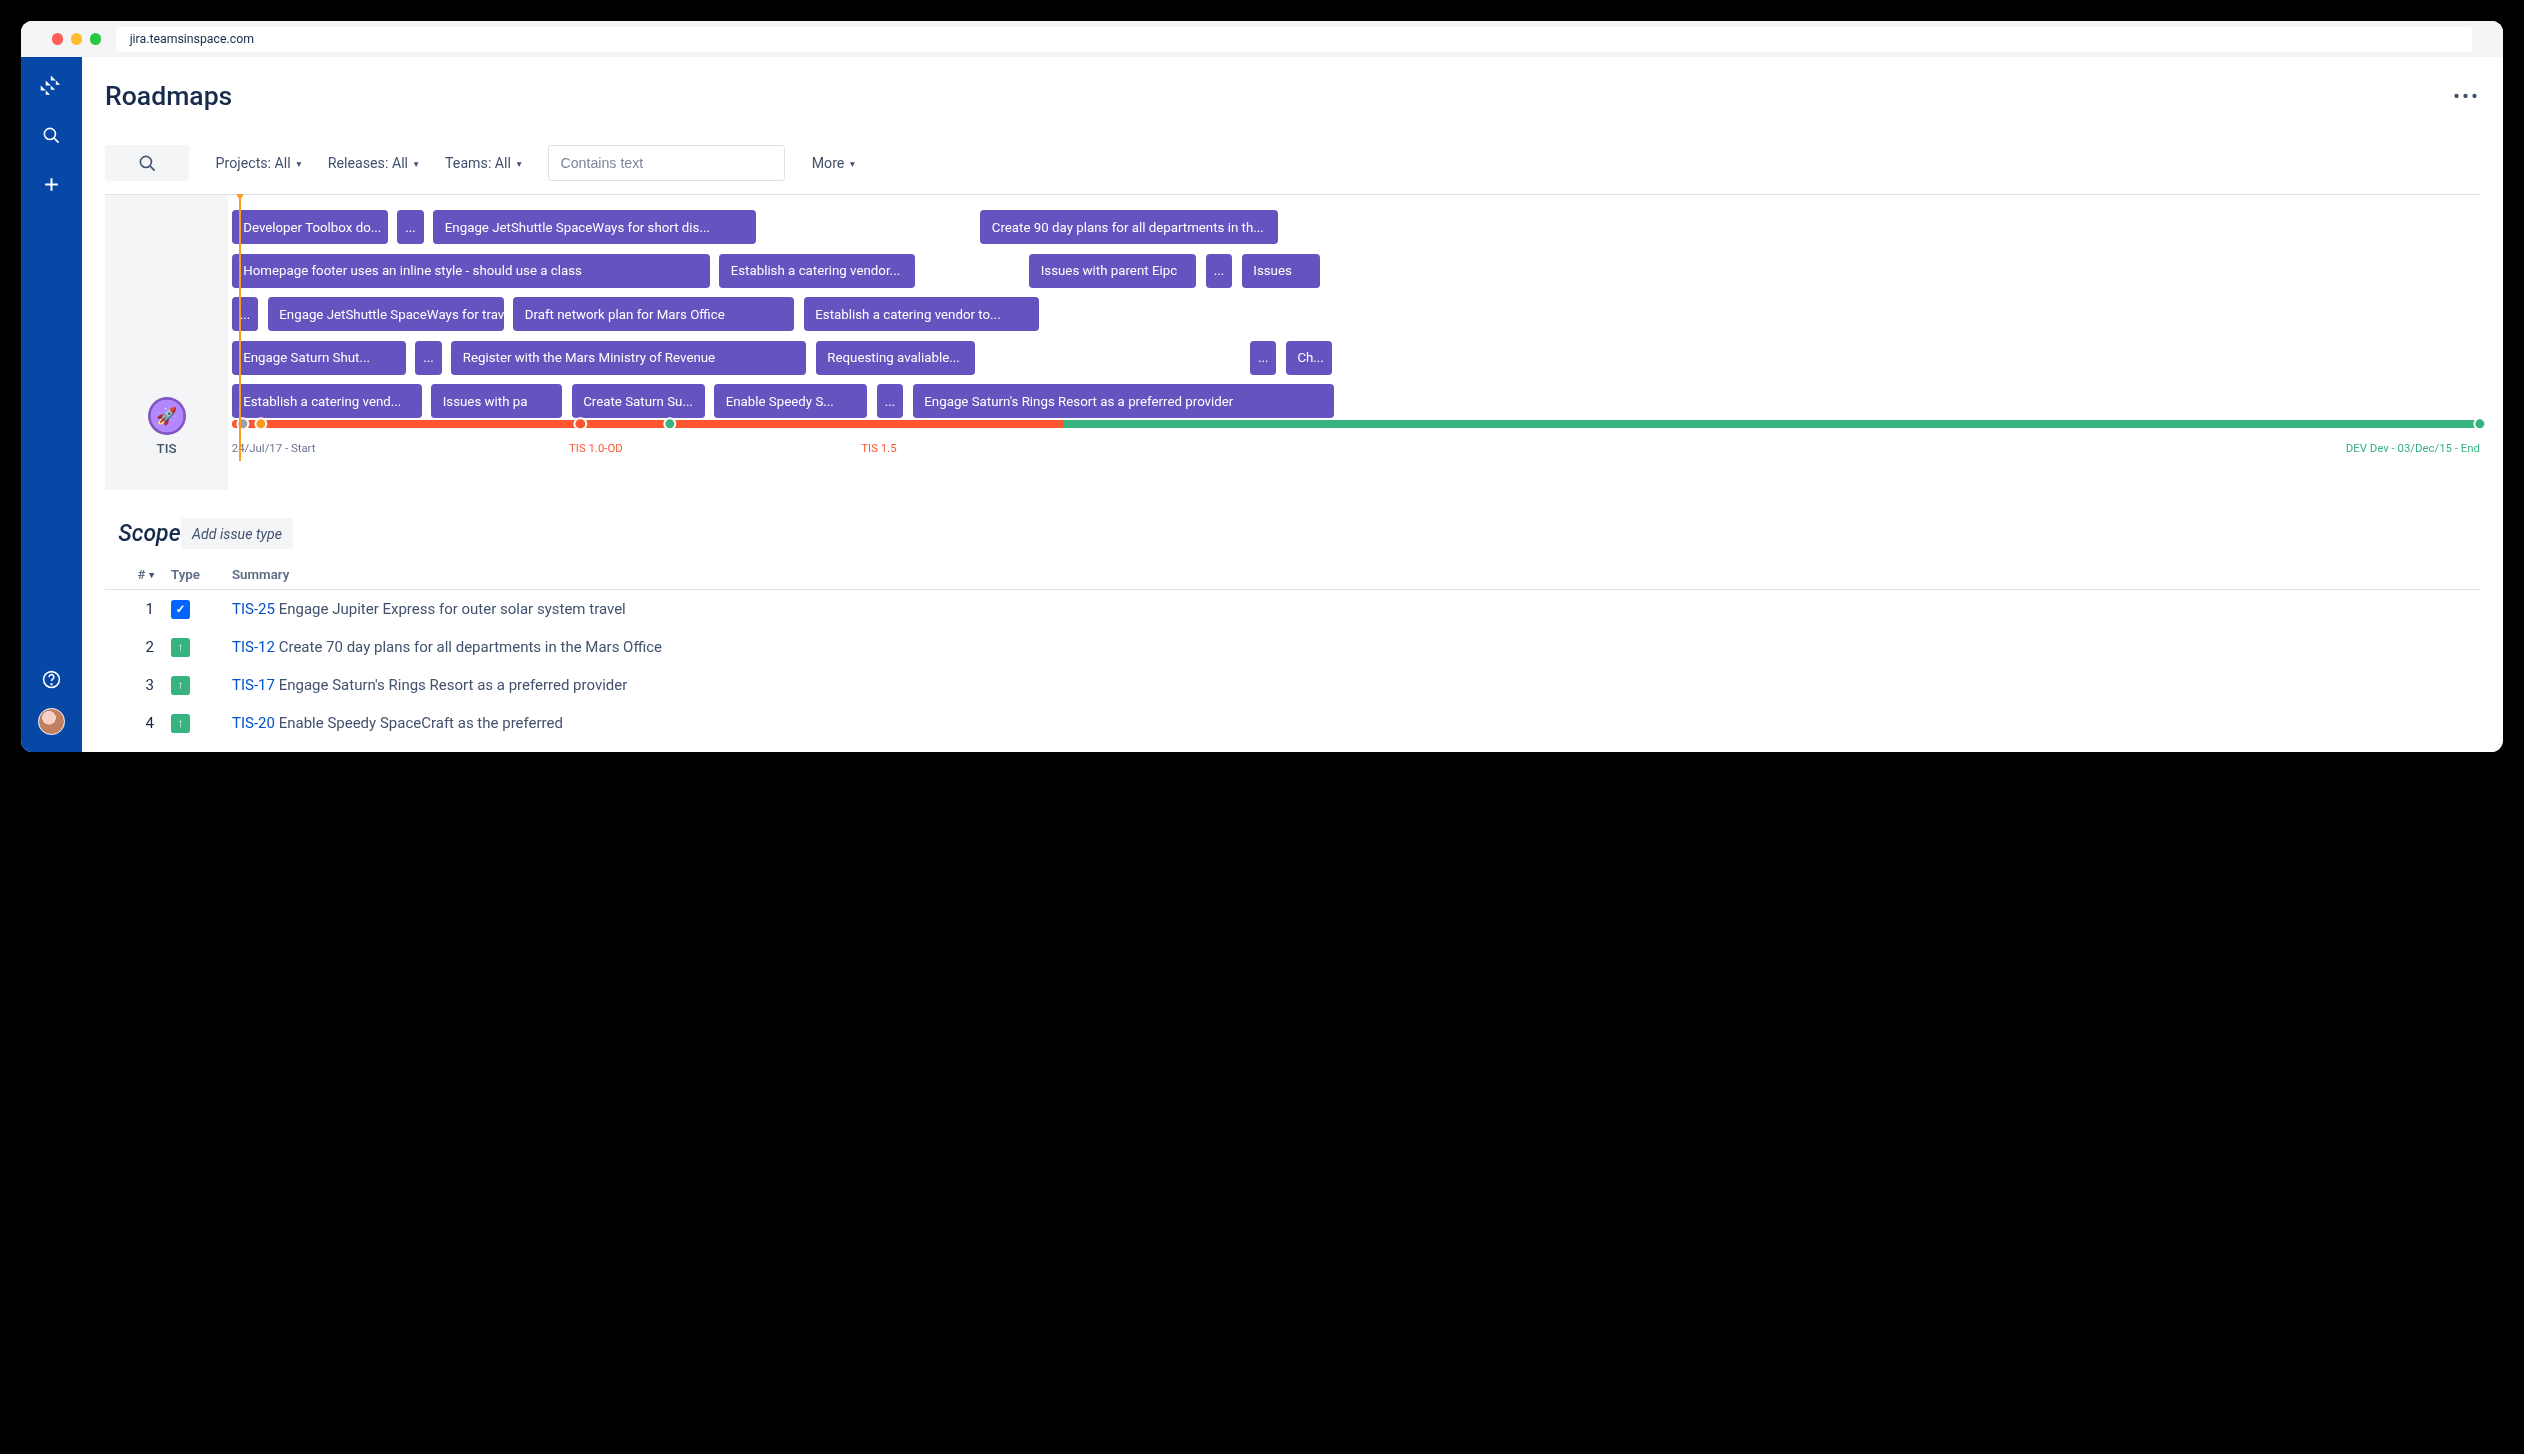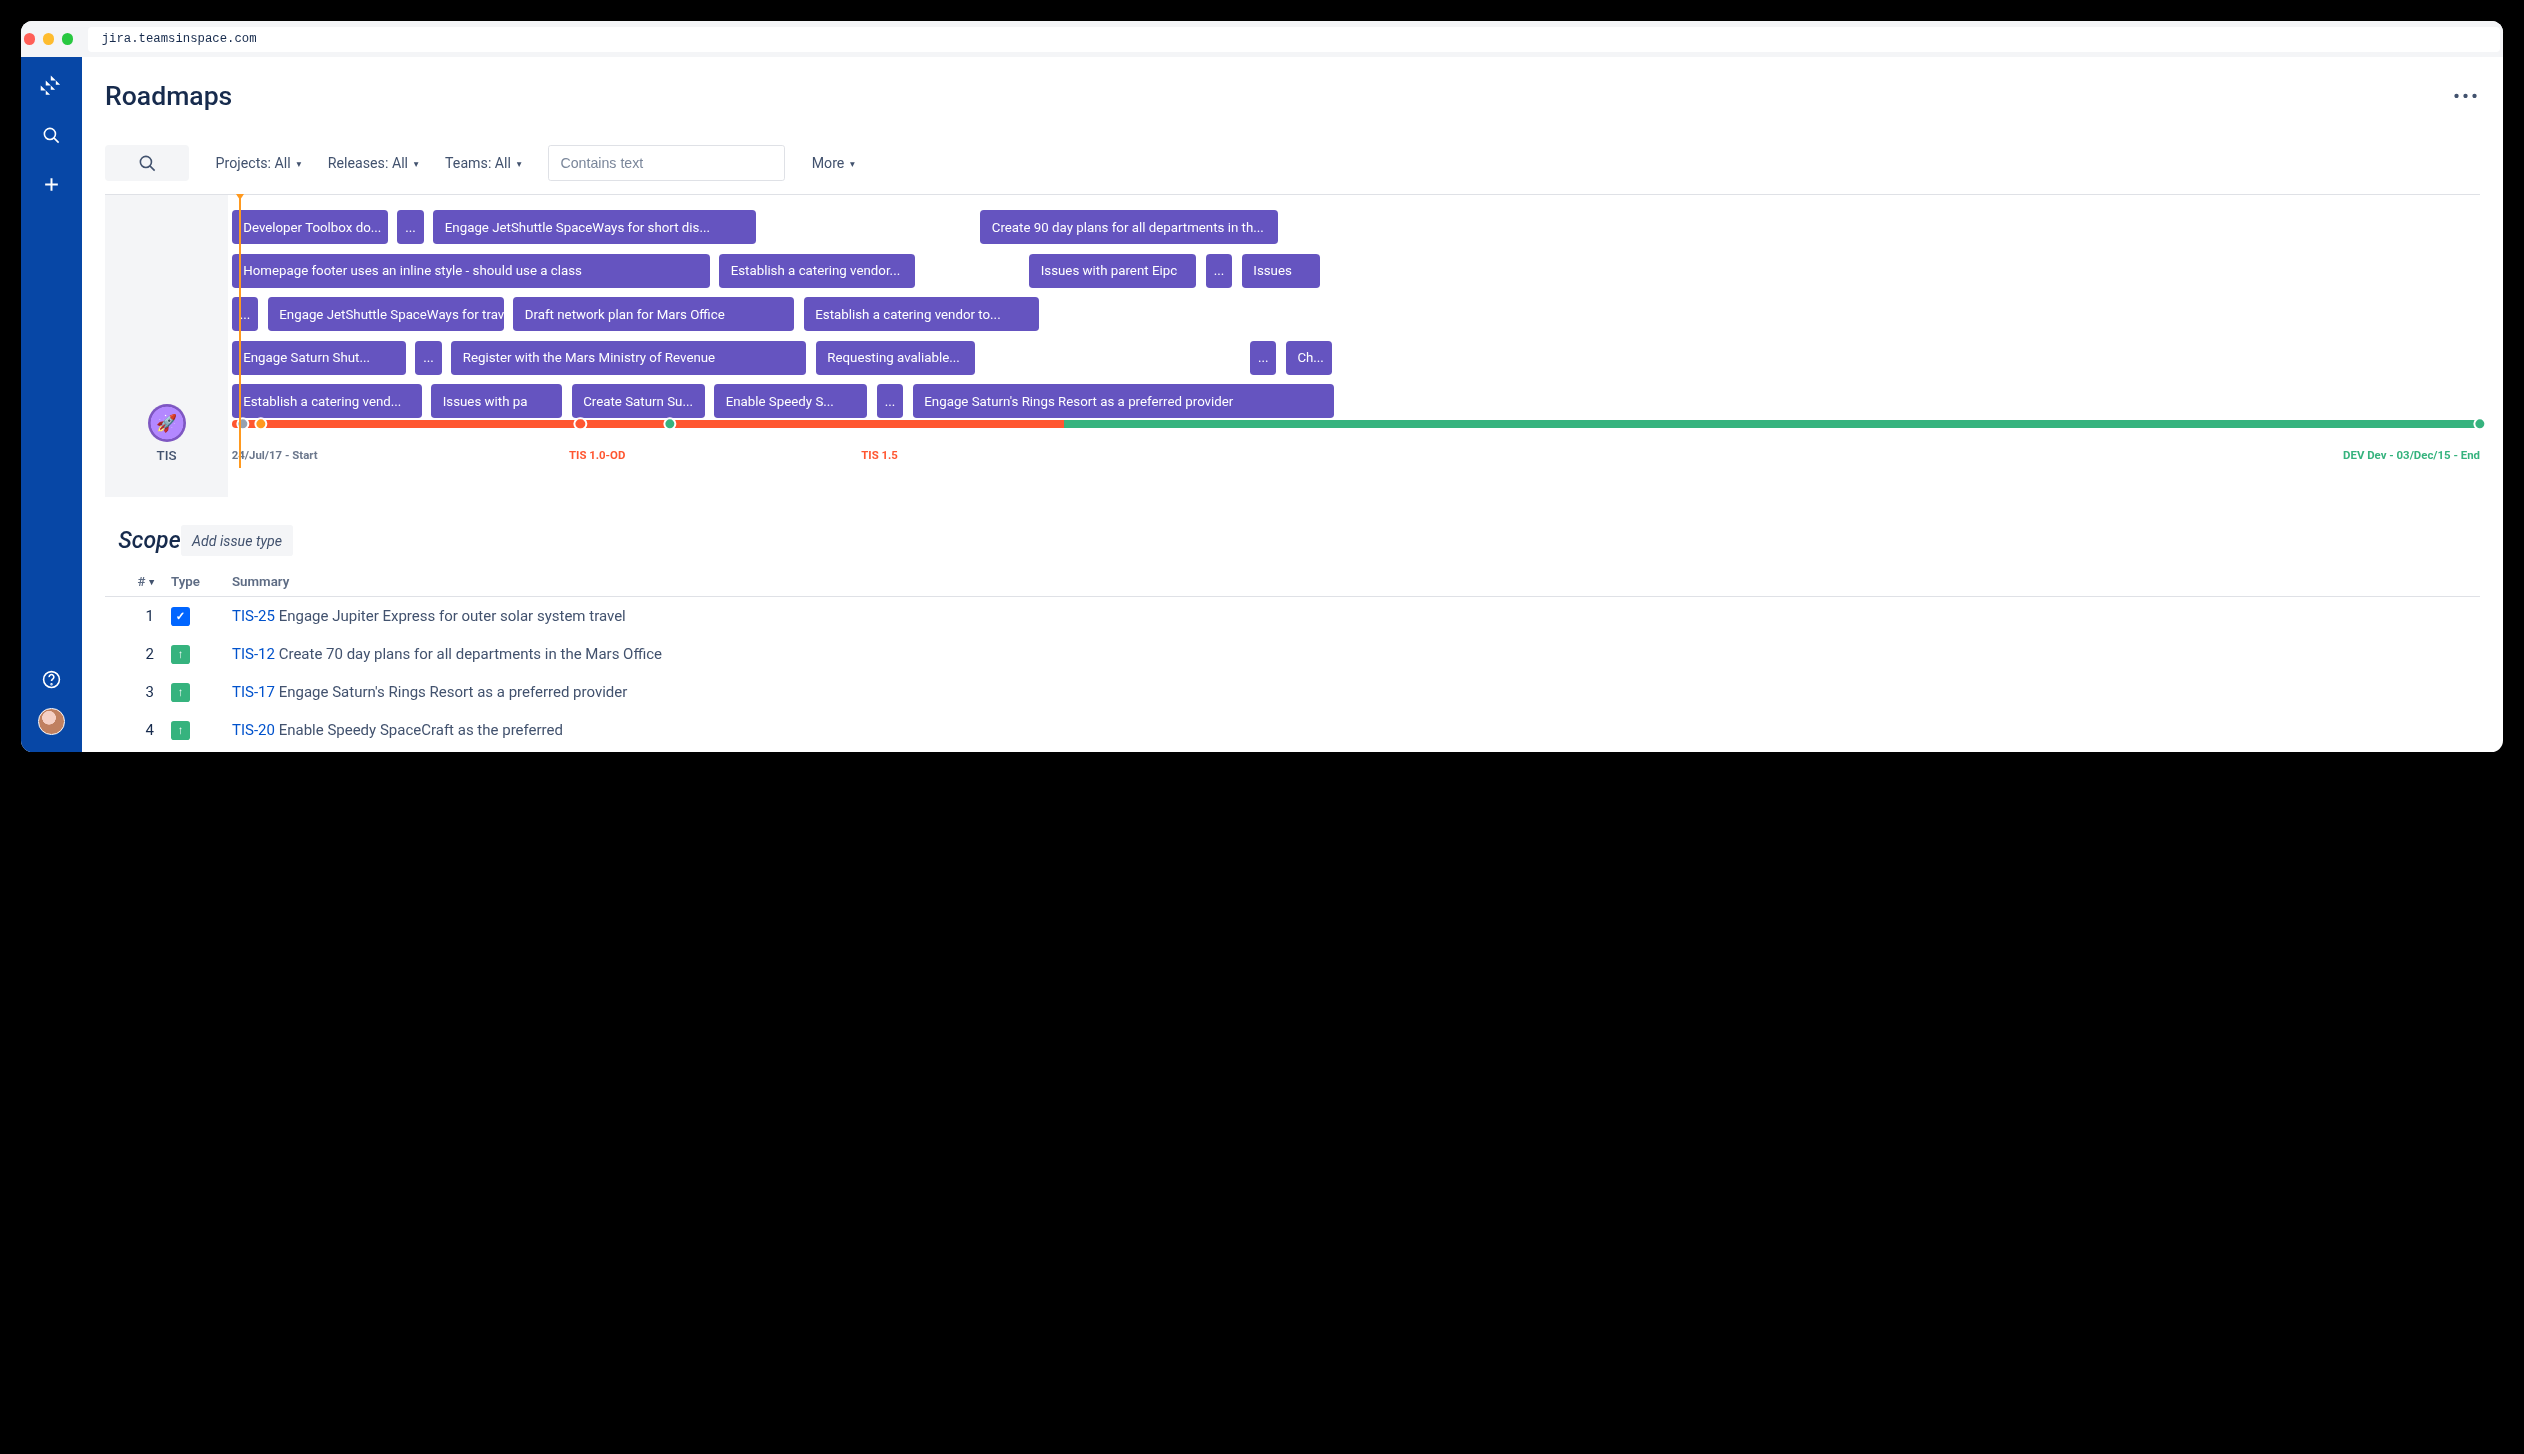--- a/index.html
+++ b/index.html
@@ -17,23 +17,22 @@
     height: 731px;
     display: flex;
     flex-direction: column;
   }
   
   .chrome {
     height: 36px;
     background: #f4f5f7;
     display: flex;
     align-items: center;
-    padding: 0 3px;
+    padding: 0 31px;
     gap: 15px;
-    font-family: Liberation Mono, monospace;
   }
   .traffic-lights { display: flex; gap: 7.6px; }
   .dot { width: 11.4px; height: 11.4px; border-radius: 50%; }
   .dot.red { background: #ff5f57; }
   .dot.yellow { background: #febc2e; }
   .dot.green { background: #28c840; }
   .urlbar {
     flex: 1;
     height: 25px;
     background: #fff;
@@ -126,21 +125,21 @@
   
   .timeline {
     position:relative; height:7.6px; margin-top:-7.6px;
     background:linear-gradient(to right, #ff5630 0%, #ff5630 37%, #36b37e 37%, #36b37e 100%);
     border-radius:3.8px;
   }
   .tl-marker {
     position:absolute; top:50%; width:13.3px; height:13.3px; border-radius:50%;
     transform:translate(-50%,-50%); border:2.8px solid #fff;
   }
-  .tl-labels { display:flex; justify-content:space-between; font-size:11.4px; color:#6b778c; margin-top:20px; position:relative; height:15px;font-weight:bold; }
+  .tl-labels { display:flex; justify-content:space-between; font-size:11.4px; color:#6b778c; margin-top:13px; position:relative; height:15px; }
   .tl-labels span { position:absolute; white-space:nowrap; }
   
   .scope-header { display:flex; justify-content:flex-start; align-items:center; margin:28.5px 0 9.5px 13.3px;font-style:italic; }
   .scope-title { font-size:23px; font-weight:500; color:#172b4d; }
   .add-issue-btn {
     background:#f4f5f7; color:#42526e; font-size:14.2px;
     padding:7.6px 11.4px; border-radius:2.8px; cursor:pointer;
   }
   .scope-table { width:100%; }
   .scope-thead { display:flex; font-size:13.3px; color:#5e6c84; font-weight:600;

